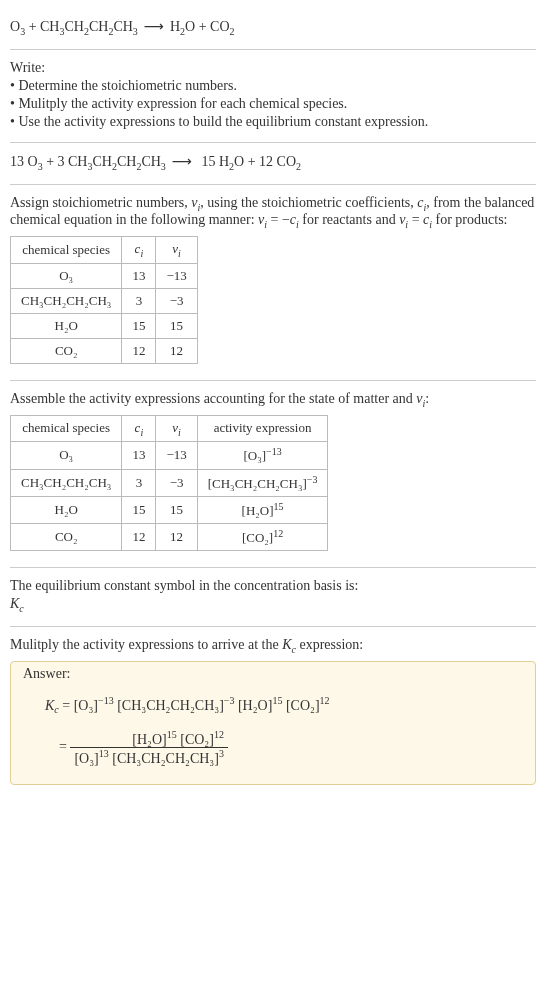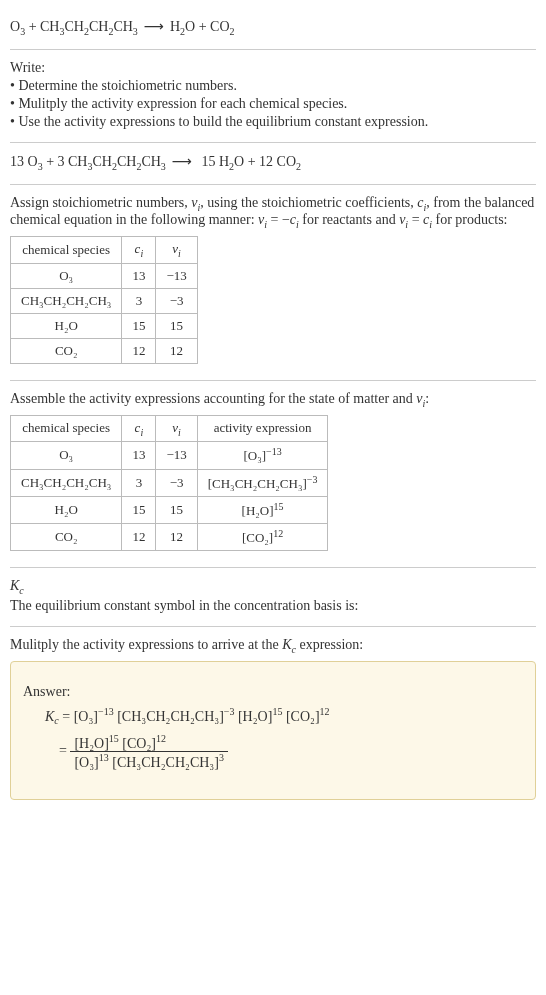--- a/index.html
+++ b/index.html
@@ -32,33 +32,33 @@
       text-align: center;
       font-size: 13px;
       font-weight: normal;
     }
     table.data th { text-align: center; }
     table.data td.left { text-align: center; }
     .answer-box {
       border: 1px solid #e0d098;
       background: #fdf8e8;
       border-radius: 4px;
-      padding: 22px 12px;
+      padding: 4px 12px;
       margin-top: 6px;
     }
     .answer-label { margin-bottom: 6px; }
     .indent { padding-left: 22px; }
     .frac {
       display: inline-block;
       vertical-align: middle;
-      text-align: left;
+      text-align: right;
     }
     .frac .num { display: block; border-bottom: 1px solid #333; padding: 0 4px; }
     .frac .den { display: block; padding: 0 4px; }
-    .eq-line { margin: 6px 0; }
+    .eq-line { margin: 13px 0; }
   </style>
 </head>
 <body>
 
 <div class="section">
   <div class="line formula">
     <span><span>O</span><sub>3</sub></span><span> + </span><span><span>CH</span><sub>3</sub><span>CH</span><sub>2</sub><span>CH</span><sub>2</sub><span>CH</span><sub>3</sub></span><span class="arrow">⟶</span><span><span>H</span><sub>2</sub><span>O</span></span><span> + </span><span><span>CO</span><sub>2</sub></span>
   </div>
 </div>
 
@@ -144,22 +144,22 @@
           <td class="left">CO₂</td>
           <td>12</td>
           <td>12</td>
           <td class="left"><span>[CO₂]</span><sup>12</sup></td>
         </tr>
   </tbody>
     </table>
 </div>
 
 <div class="section">
+  <div class="line">The equilibrium constant symbol in the concentration basis is:</div>
   <div class="line"><span class="italic">K</span><sub class="italic">c</sub></div>
-  <div class="line">The equilibrium constant symbol in the concentration basis is:</div>
 </div>
 
 <div class="section no-border">
   <div class="line">
     <span>Mulitply the activity expressions to arrive at the </span><span class="italic">K</span><sub class="italic">c</sub><span> expression:</span>
   </div>
   <div class="answer-box">
     <div class="answer-label">Answer:</div>
     <div class="indent">
       <div class="eq-line">

